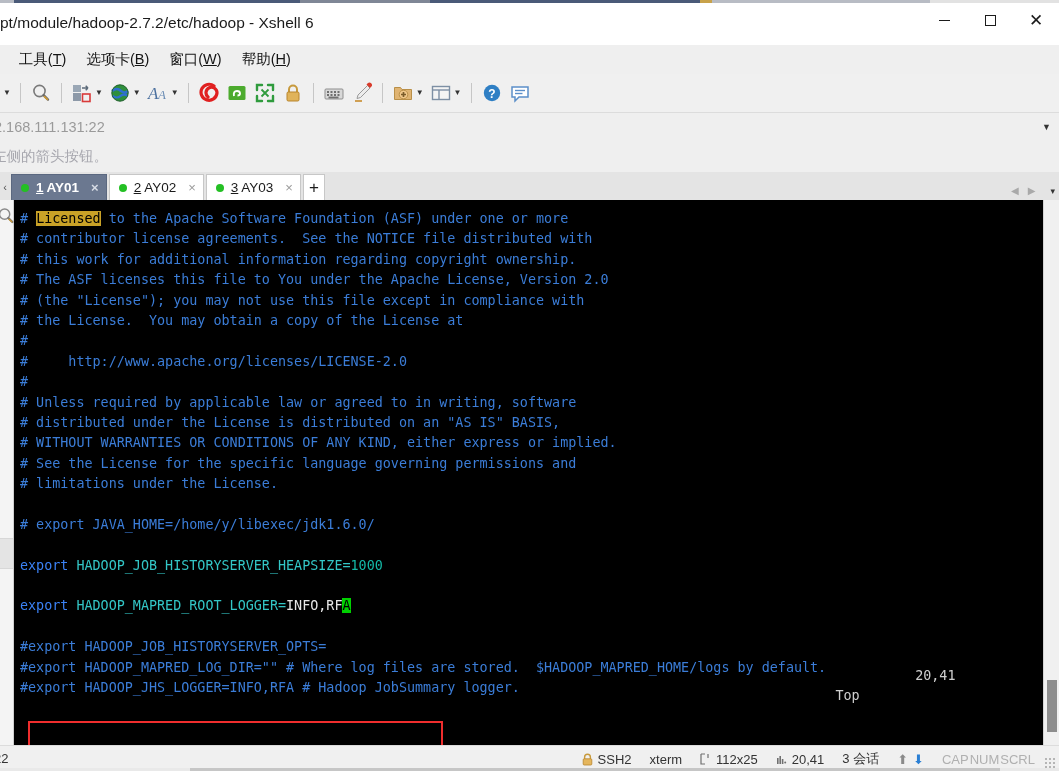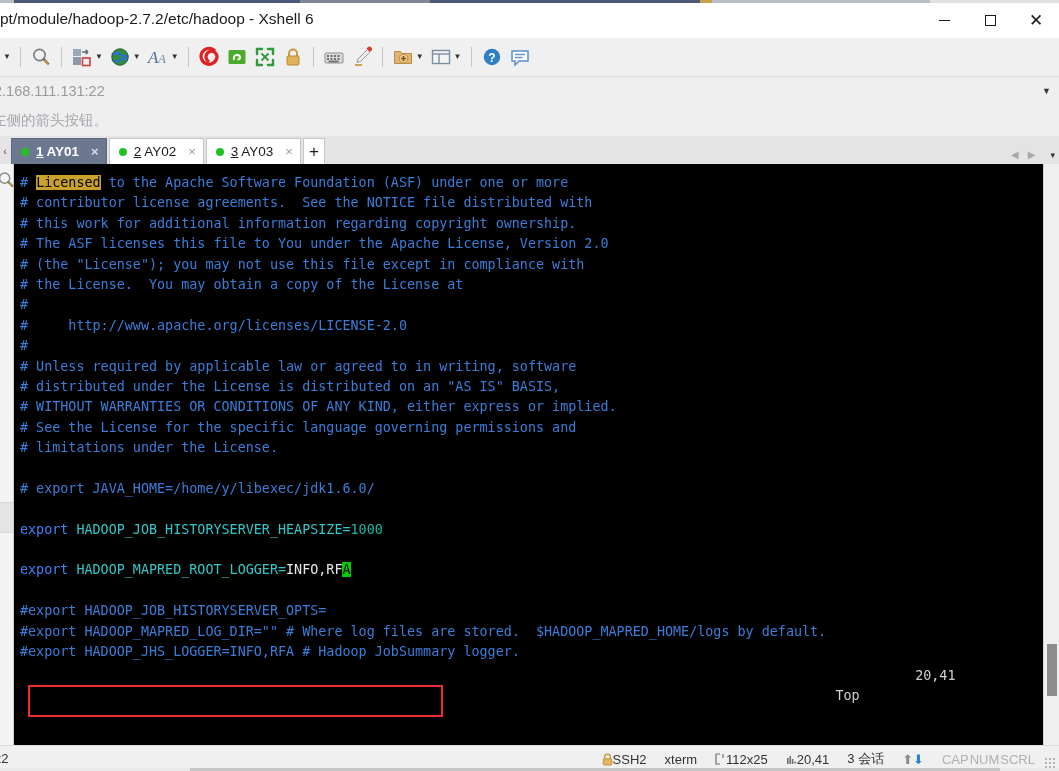--- a/index.html
+++ b/index.html
@@ -11,21 +11,21 @@
   }
   .app {
     position: relative;
     width: 1059px; height: 771px;
     background: #f0f0f0;
     display: flex; flex-direction: column;
   }
 
   
   .titlebar {
-    height: 38px;
+    height: 45px;
     background: #ffffff;
     display: flex; align-items: center;
     flex: 0 0 auto;
     position: relative;
   }
   .title-text {
     font-size: 15.5px;
     color: #1b1b1b;
     margin-left: -4px;
     white-space: nowrap;
@@ -228,21 +228,21 @@
   .statusbar {
     height: 26px; background: #f0f0f0;
     border-top: 1px solid #dcdcdc;
     display: flex; align-items: center;
     flex: 0 0 auto;
     font-size: 13px; color: #333;
     position: relative;
   }
   .sb-left { margin-left: -6px; color: #333; }
   .sb-right { position:absolute; right: 0; top:0; height: 26px; display:flex; align-items:center; gap: 0; }
-  .sb-cell { display:flex; align-items:center; gap:0; padding: 0 9px; white-space: nowrap; }
+  .sb-cell { display:flex; align-items:center; gap:5px; padding: 0 9px; white-space: nowrap; }
   .sb-dim { color: #b0b0b0; }
   .sb-up { color: #8a8a8a; }
   .sb-down { color: #2a7fd4; }
   .grip {
     width: 13px; height: 13px; margin-right: 2px; align-self: flex-end; margin-bottom: 2px;
     background-image:
       radial-gradient(#b5b5b5 37%, transparent 40%);
     background-size: 4px 4px;
   }
   .watermark {
@@ -270,20 +270,27 @@
         </div>
       <div class="win-btn">
           <span class="glyph-max"></span>
         </div>
       <div class="win-btn close">
           <span class="glyph-close">✕</span>
         </div>
     </div>
   </div>
 
+  <div class="menubar">
+    <div class="menu-item">)</div>
+    <div class="menu-item"><span>工具(</span><u>T</u><span>)</span></div>
+    <div class="menu-item"><span>选项卡(</span><u>B</u><span>)</span></div>
+    <div class="menu-item"><span>窗口(</span><u>W</u><span>)</span></div>
+    <div class="menu-item"><span>帮助(</span><u>H</u><span>)</span></div>
+  </div>
 
   <div class="toolbar">
     <div class="tb-item" style="margin-left:-2px;">
         <span class="caret">▼</span>
       </div>
     <div class="tb-sep"></div>
 
     <div class="tb-item">
       <svg class="ico" width="22" height="22" viewBox="0 0 22 22">
         <circle cx="9.5" cy="9" r="5.6" fill="none" stroke="#7a7a7a" stroke-width="1.6"></circle>

